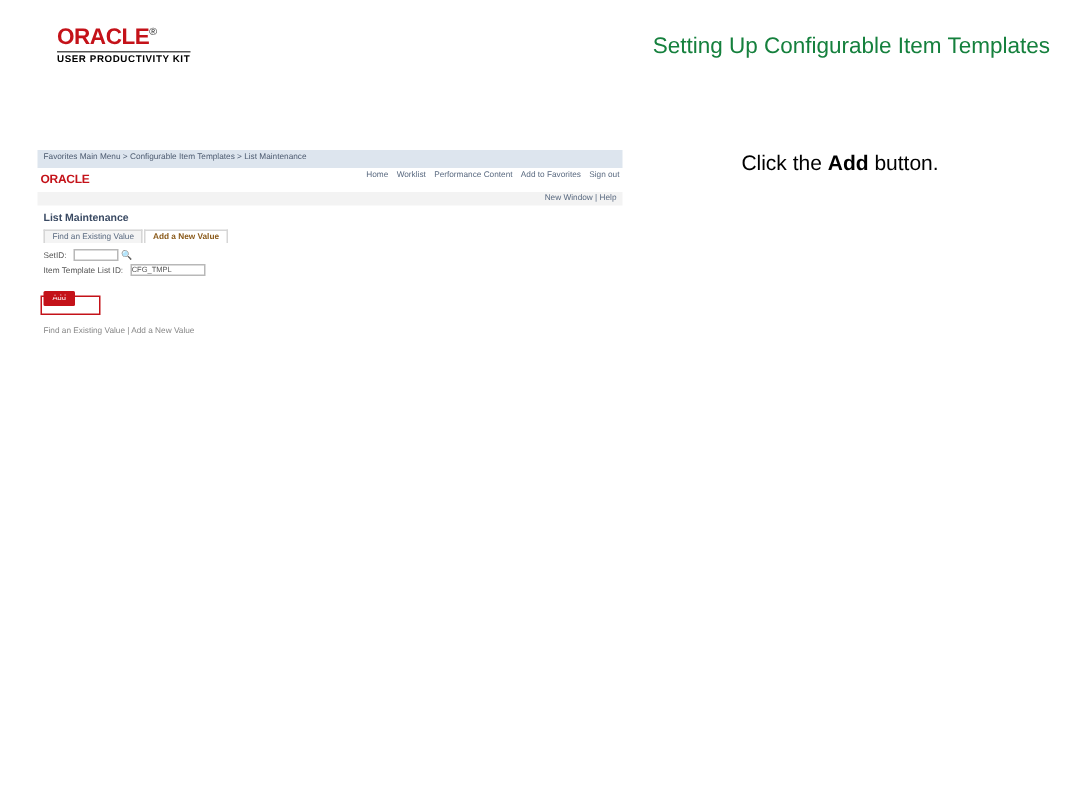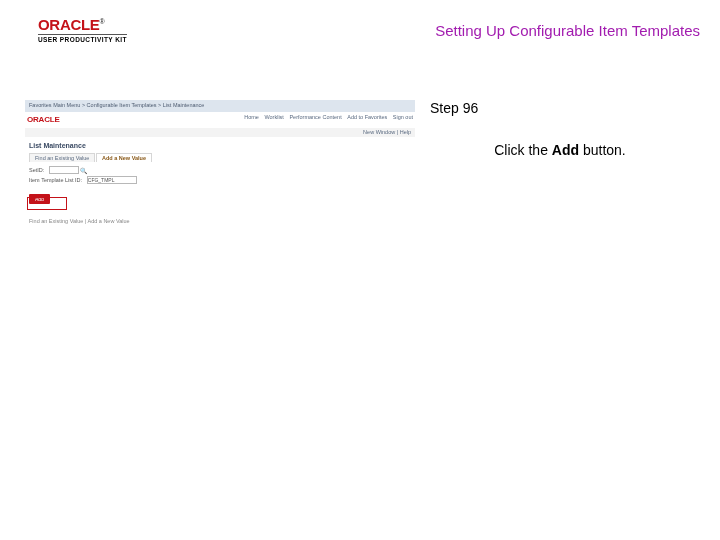--- a/index.html
+++ b/index.html
@@ -3,21 +3,21 @@
 <meta charset="utf-8">
 <style>
   html,body{margin:0;padding:0;width:720px;height:540px;background:#fff;font-family:Arial,Helvetica,sans-serif;color:#000;}
   .page{position:relative;width:720px;height:540px;}
   
   .hdr{position:absolute;left:0;top:0;width:720px;height:60px;}
   .brand{position:absolute;left:38px;top:16px;}
   .brand-oracle{font-family:Arial,Helvetica,sans-serif;font-weight:900;font-size:15px;color:#c41219;letter-spacing:-0.3px;}
   .brand-oracle sup{font-size:7px;color:#222;font-weight:400;}
   .brand-sub{font-size:6.5px;letter-spacing:0.4px;color:#000;font-weight:700;margin-top:1px;border-top:1px solid #555;padding-top:1px;}
-  .title{position:absolute;right:20px;top:22px;font-size:15px;color:#a21caf;}
+  .title{position:absolute;right:20px;top:22px;font-size:15px;color:#15803d;}
   
   .instr{position:absolute;left:430px;top:100px;width:260px;}
   .step{font-size:14px;margin-bottom:26px;}
   .instr-line{font-size:14px;text-align:center;}
   .instr-line b{font-weight:700;}
   
   .shot{position:absolute;left:25px;top:100px;width:390px;height:140px;font-size:6px;color:#555;}
   .shot .bar1{height:12px;background:#dde5ee;position:relative;}
   .shot .bar1 .crumbs{position:absolute;left:4px;top:2px;color:#4d5b70;font-size:5.5px;}
   .shot .row2{height:16px;position:relative;}
@@ -45,21 +45,20 @@
 
   <div class="hdr">
     <div class="brand">
       <div class="brand-oracle"><span>ORACLE</span><sup>®</sup></div>
       <div class="brand-sub">USER PRODUCTIVITY KIT</div>
     </div>
     <div class="title">Setting Up Configurable Item Templates</div>
   </div>
 
   <div class="instr">
-    <div class="step">Step 96</div>
     <div class="instr-line">
       <span>Click the </span><b>Add</b><span> button.</span>
     </div>
   </div>
 
   <div class="shot">
     <div class="bar1">
       <div class="crumbs">Favorites    Main Menu  &gt;  Configurable Item Templates  &gt;  List Maintenance</div>
     </div>
     <div class="row2">

